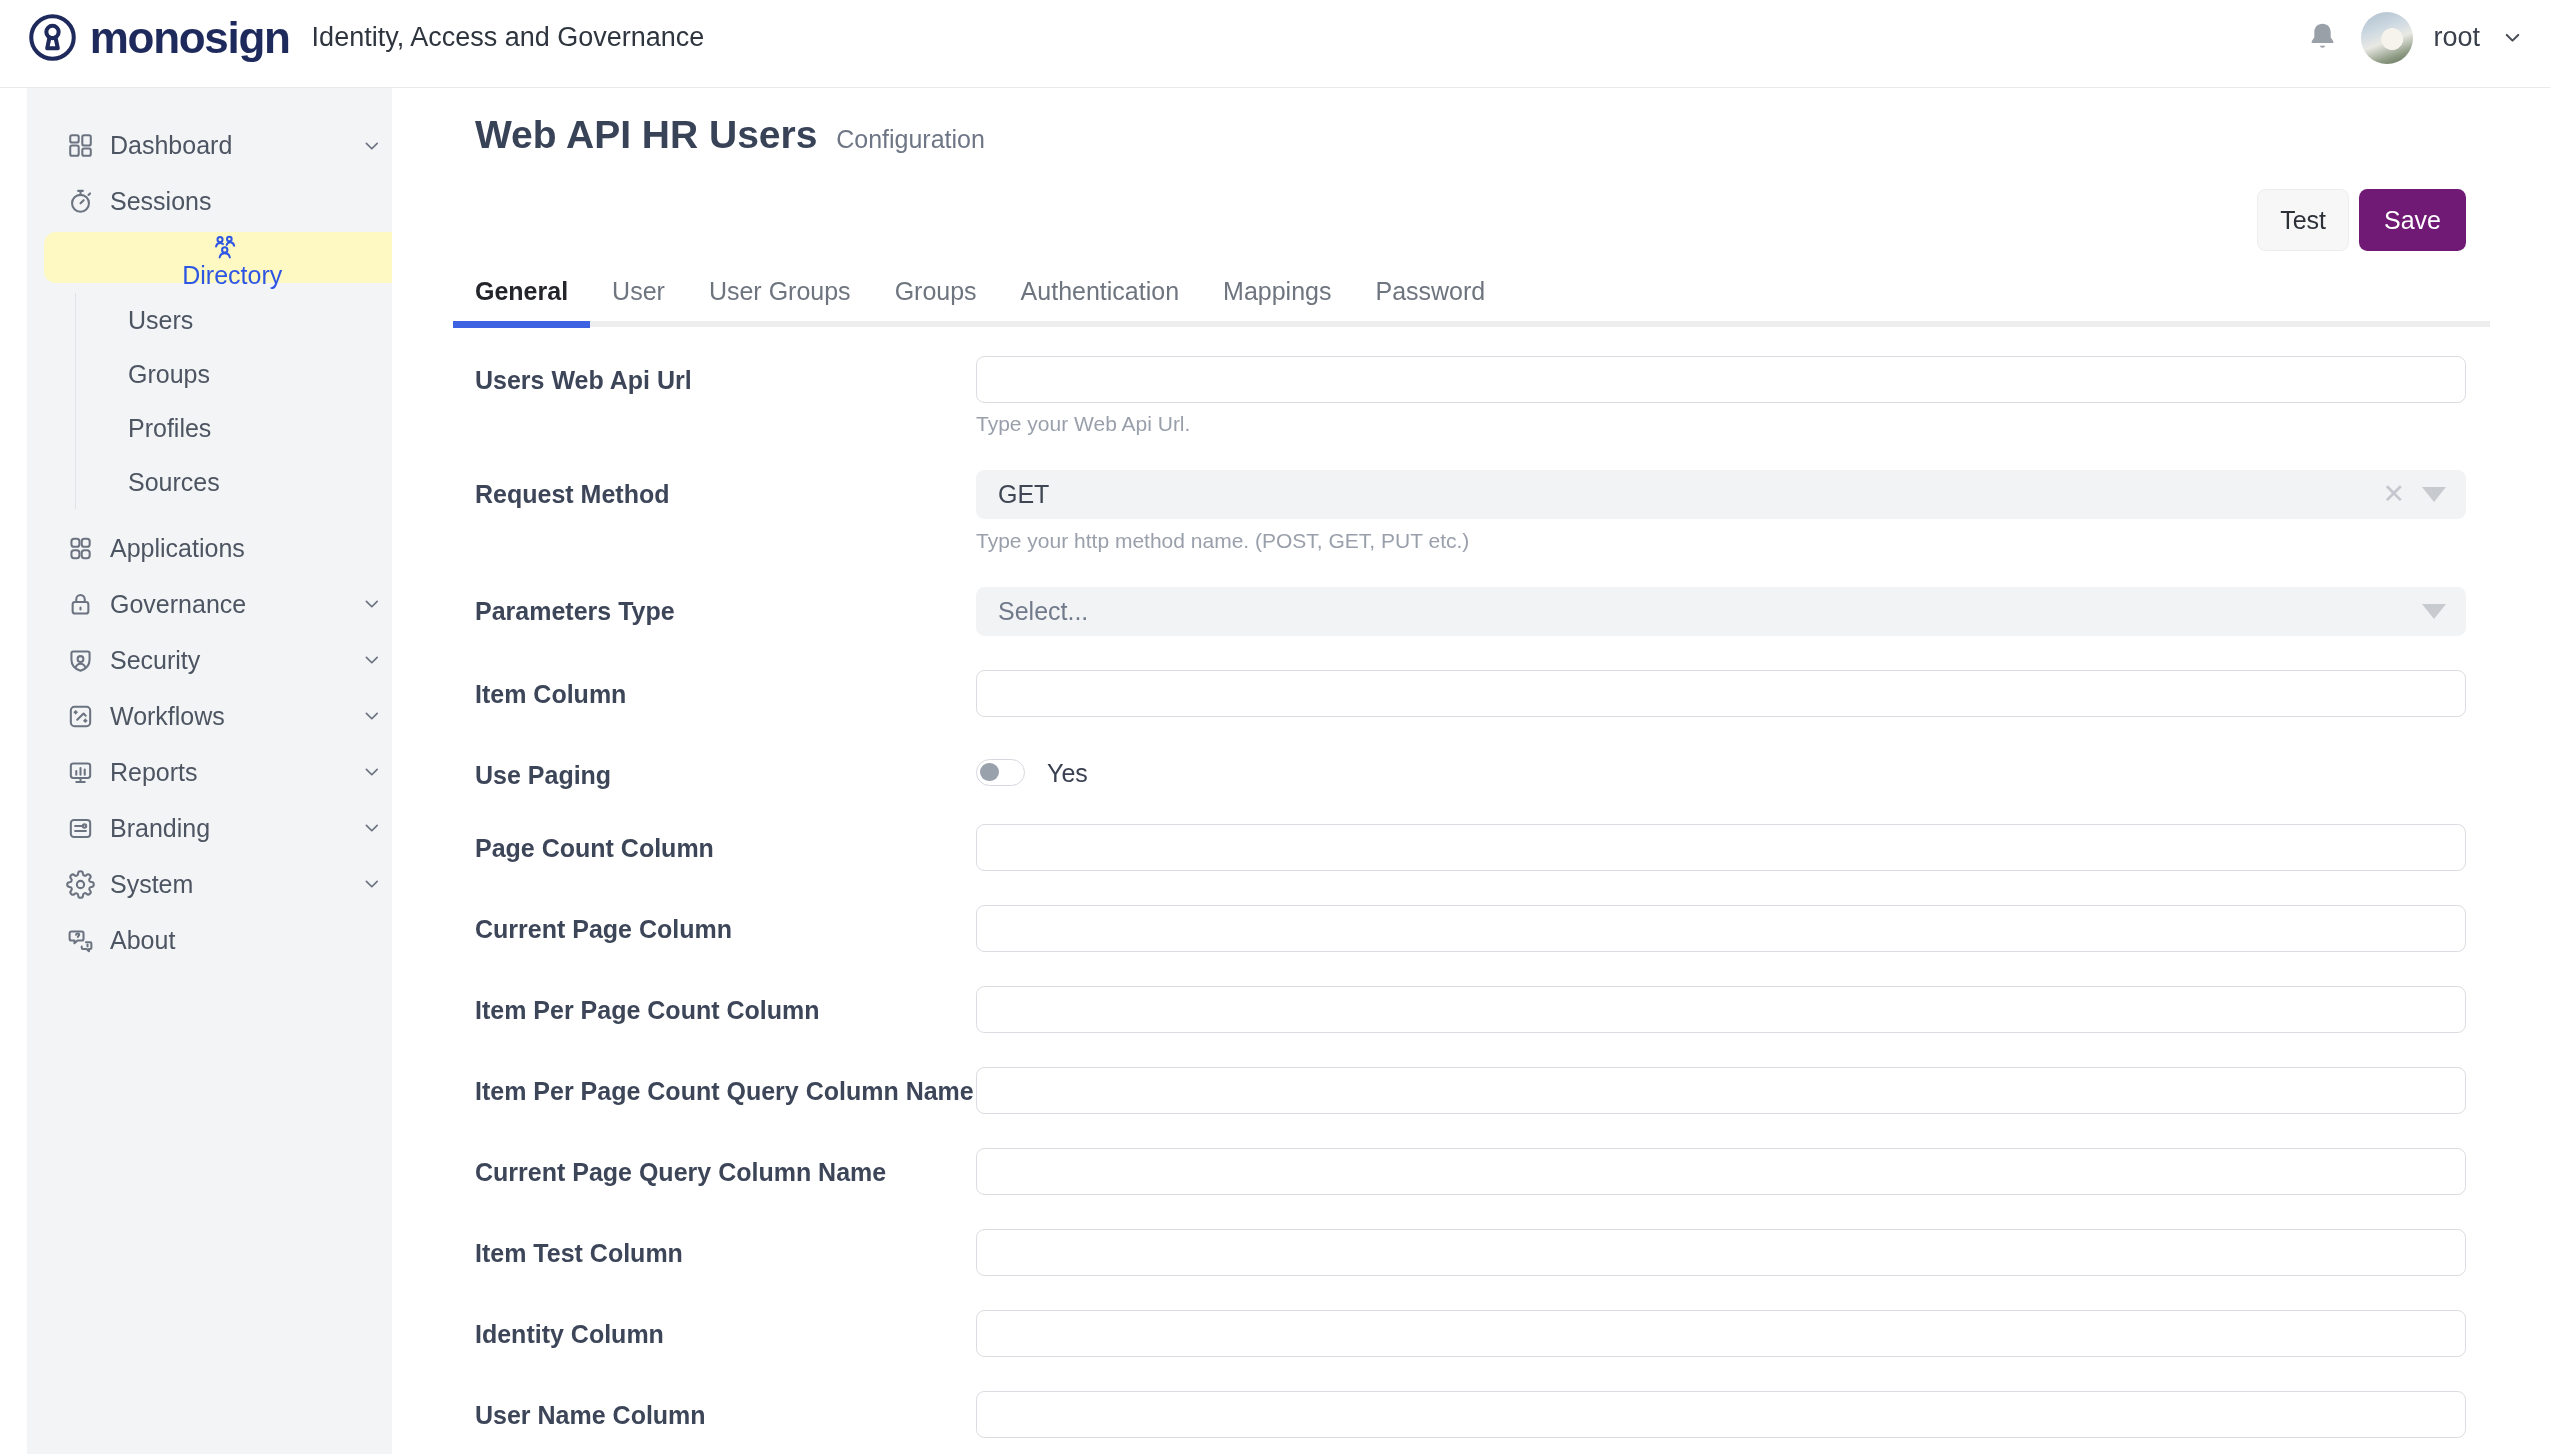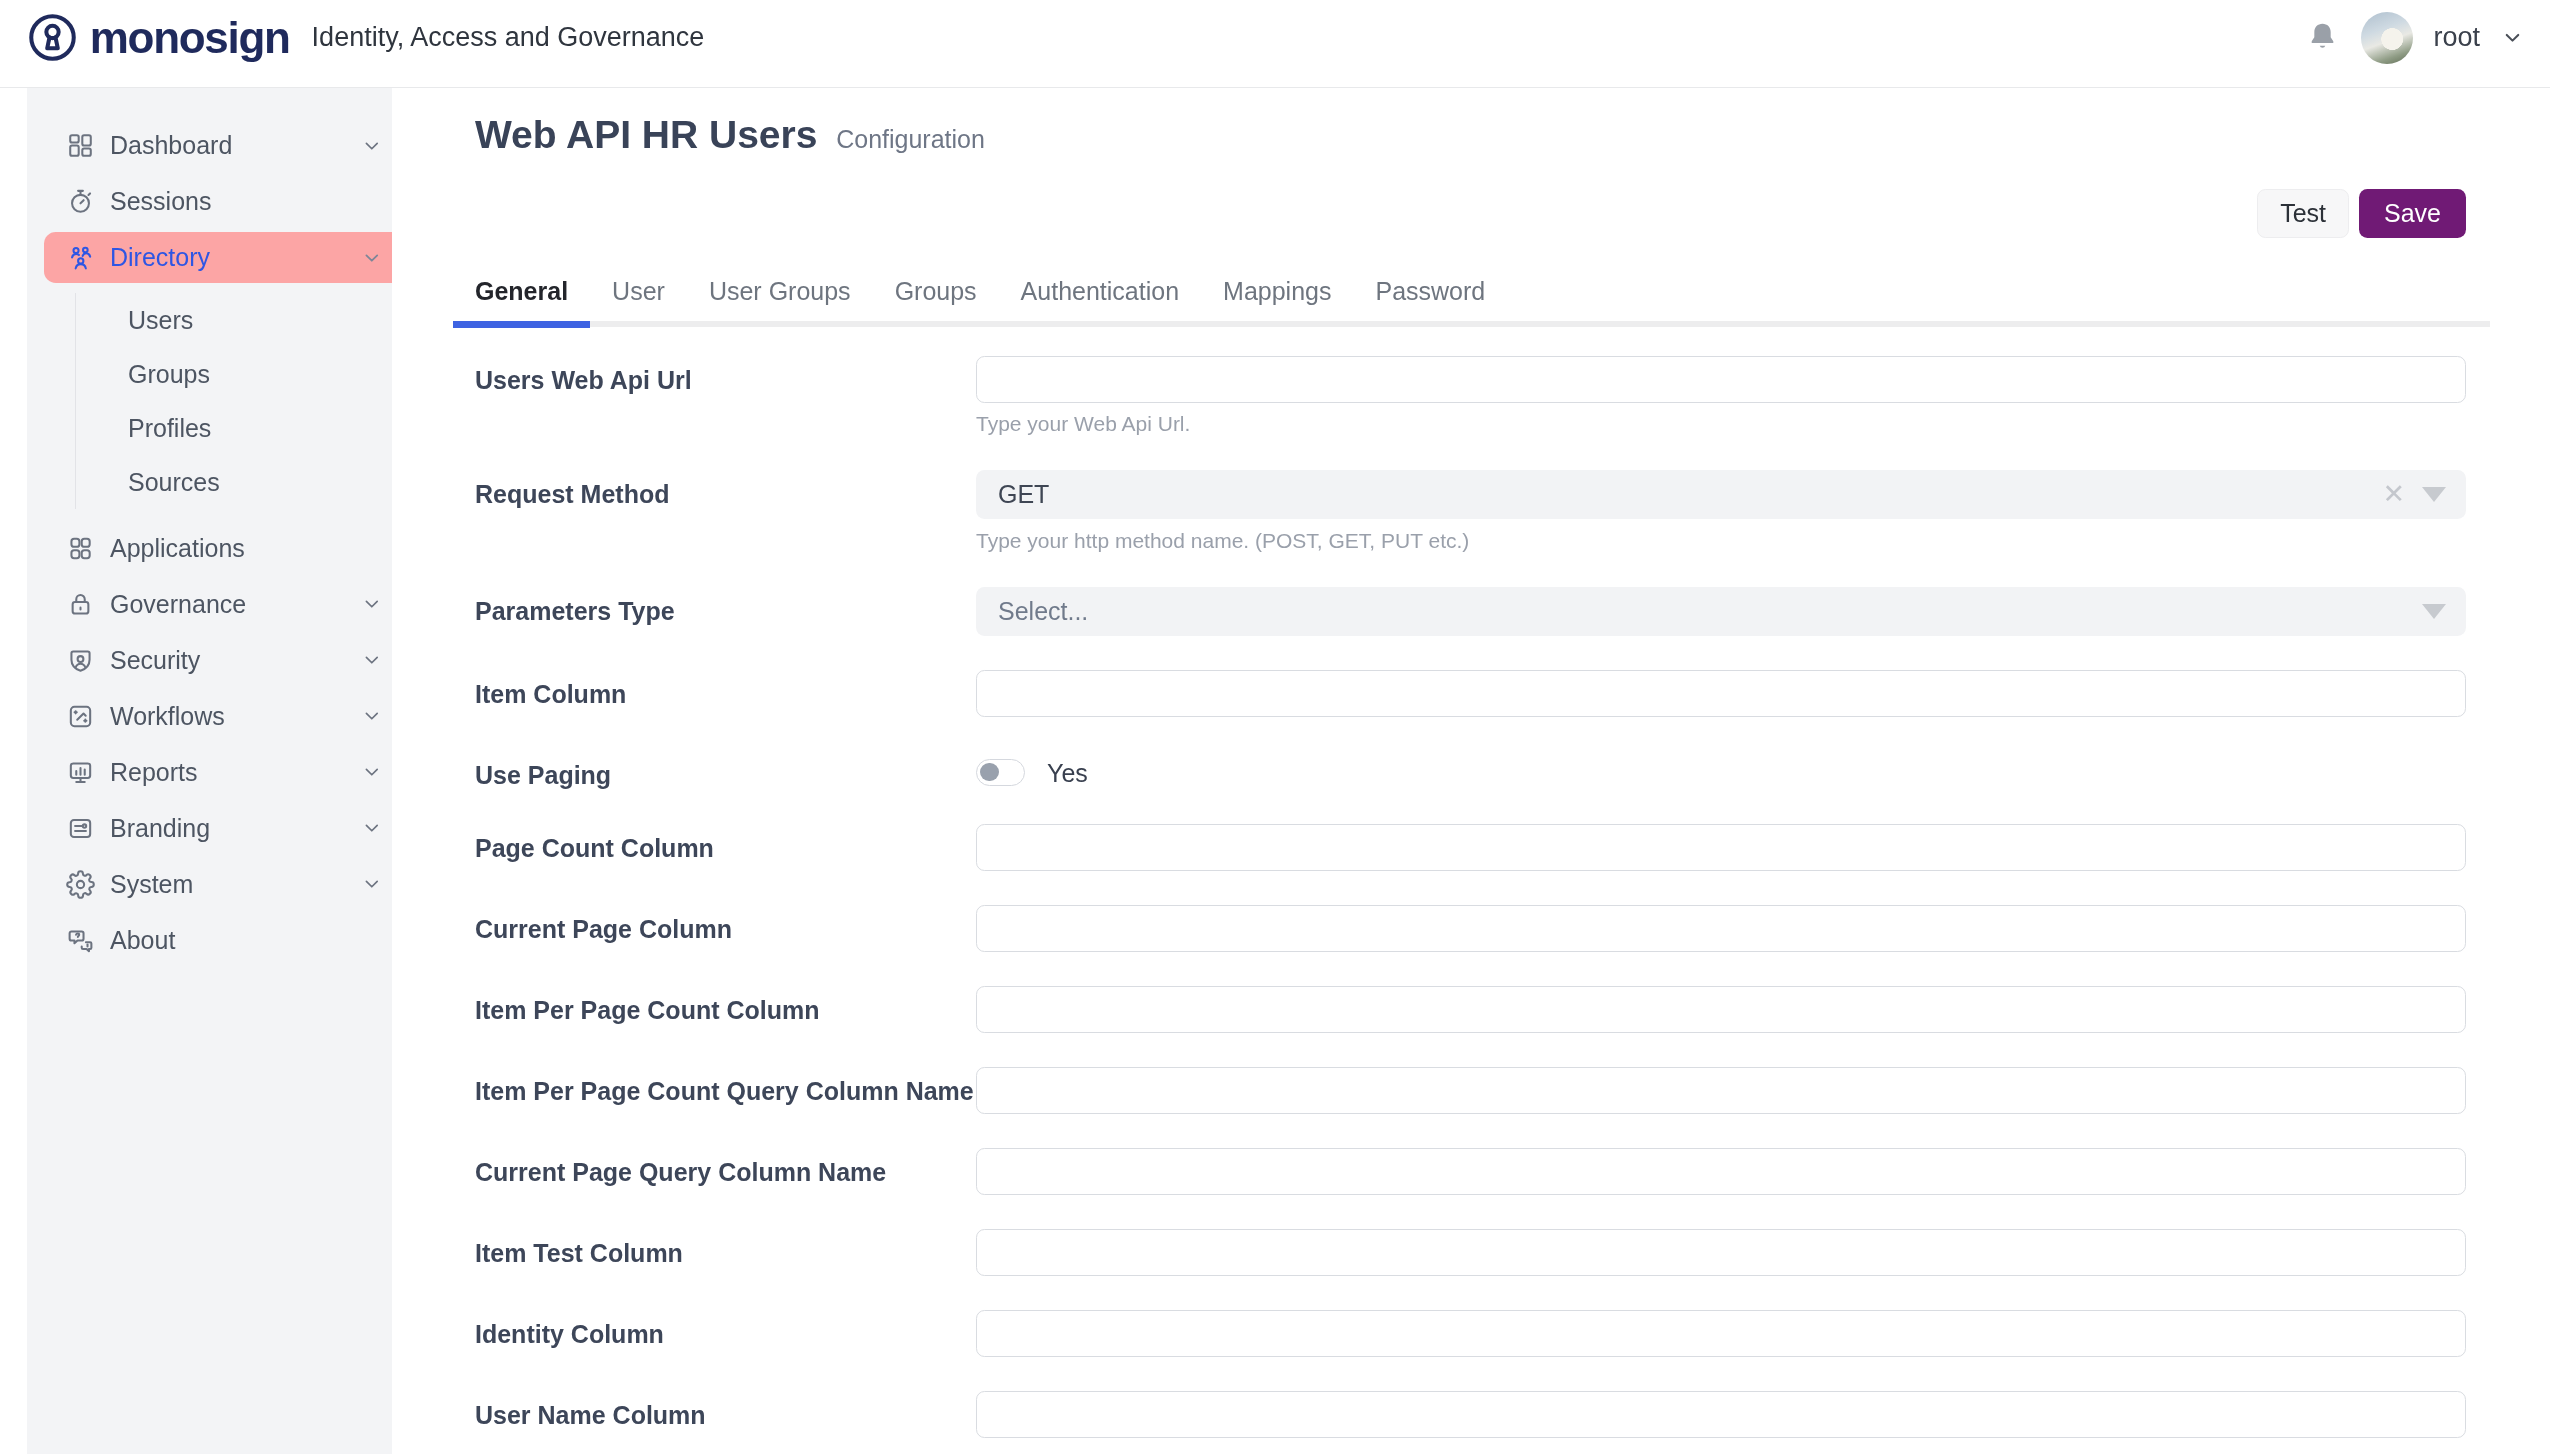--- a/index.html
+++ b/index.html
@@ -36,37 +36,37 @@
     position:absolute; top:88px; left:0; bottom:0; width:392px;
     background:#f3f4f6; padding-top:27px;margin-left:27px;
   }
   .side-item {
     height:51px; margin:5px 13.5px 5px 17px; border-radius:11.8px;
     display:flex; align-items:center; padding:0 22px 0 22px; cursor:pointer;
   }
   .side-item .icon { width:29px; height:29px; flex:none; }
   .side-item .lbl { font-size:25px; color:#4d5562; font-weight:500; margin-left:15px; }
   .side-item .chev { margin-left:auto; width:23.6px; height:23.6px; }
-  .side-item.active { background:#fca5a5; }
+  .side-item.active { background:#fef9c3;flex-direction:column; }
   .side-item.active .lbl { color:#2e56e4; }
   .sub-list { margin:10px 0 13.5px 48px; border-left:1.7px solid #e2e3e7; }
   .sub-item { height:54px; display:flex; align-items:center; padding-left:52px; cursor:pointer; }
   .sub-item .lbl { font-size:25px; color:#4d5562; font-weight:400; }
 
   
   .main {
     position:absolute; top:88px; left:392px; right:0; bottom:0;
     background:#ffffff; padding:0 84px 0 83px; overflow:hidden;
   }
   .page-head { margin-top:25px; }
   .page-title { display:inline; font-size:39px; font-weight:700; color:#394358; margin:0; }
   .page-subtitle { font-size:25px; color:#6e7686; margin-left:15px; font-weight:400; }
 
   .actions { display:flex; justify-content:flex-end; gap:10px; margin-top:32px; height:49px; }
-  .btn { height:49px; border-radius:8.4px; font-size:25px; border:none; cursor:pointer; font-family:inherit; }
+  .btn { height:62px; border-radius:8.4px; font-size:25px; border:none; cursor:pointer; font-family:inherit; }
   .btn-test { background:#f7f7f8; border:0.8px solid #ededef; color:#2c3138; padding:0 22px; }
   .btn-save { background:#701a75; color:#ffffff; padding:0 25px; font-weight:500; }
 
   .tabs {
     display:flex; margin-top:39px; margin-left:-22px; margin-right:-23.6px;
     border-bottom:6.8px solid #ededee; position:relative;
   }
   .tab { padding:0 22px 15px 22px; font-size:25px; color:#6e757f; font-weight:500; position:relative; cursor:pointer; white-space:nowrap; }
   .tab.active { color:#23252b; font-weight:600; }
   .tab.active::after { content:""; position:absolute; left:0; right:0; bottom:-6.8px; height:6.8px; background:#3e63e2; }

